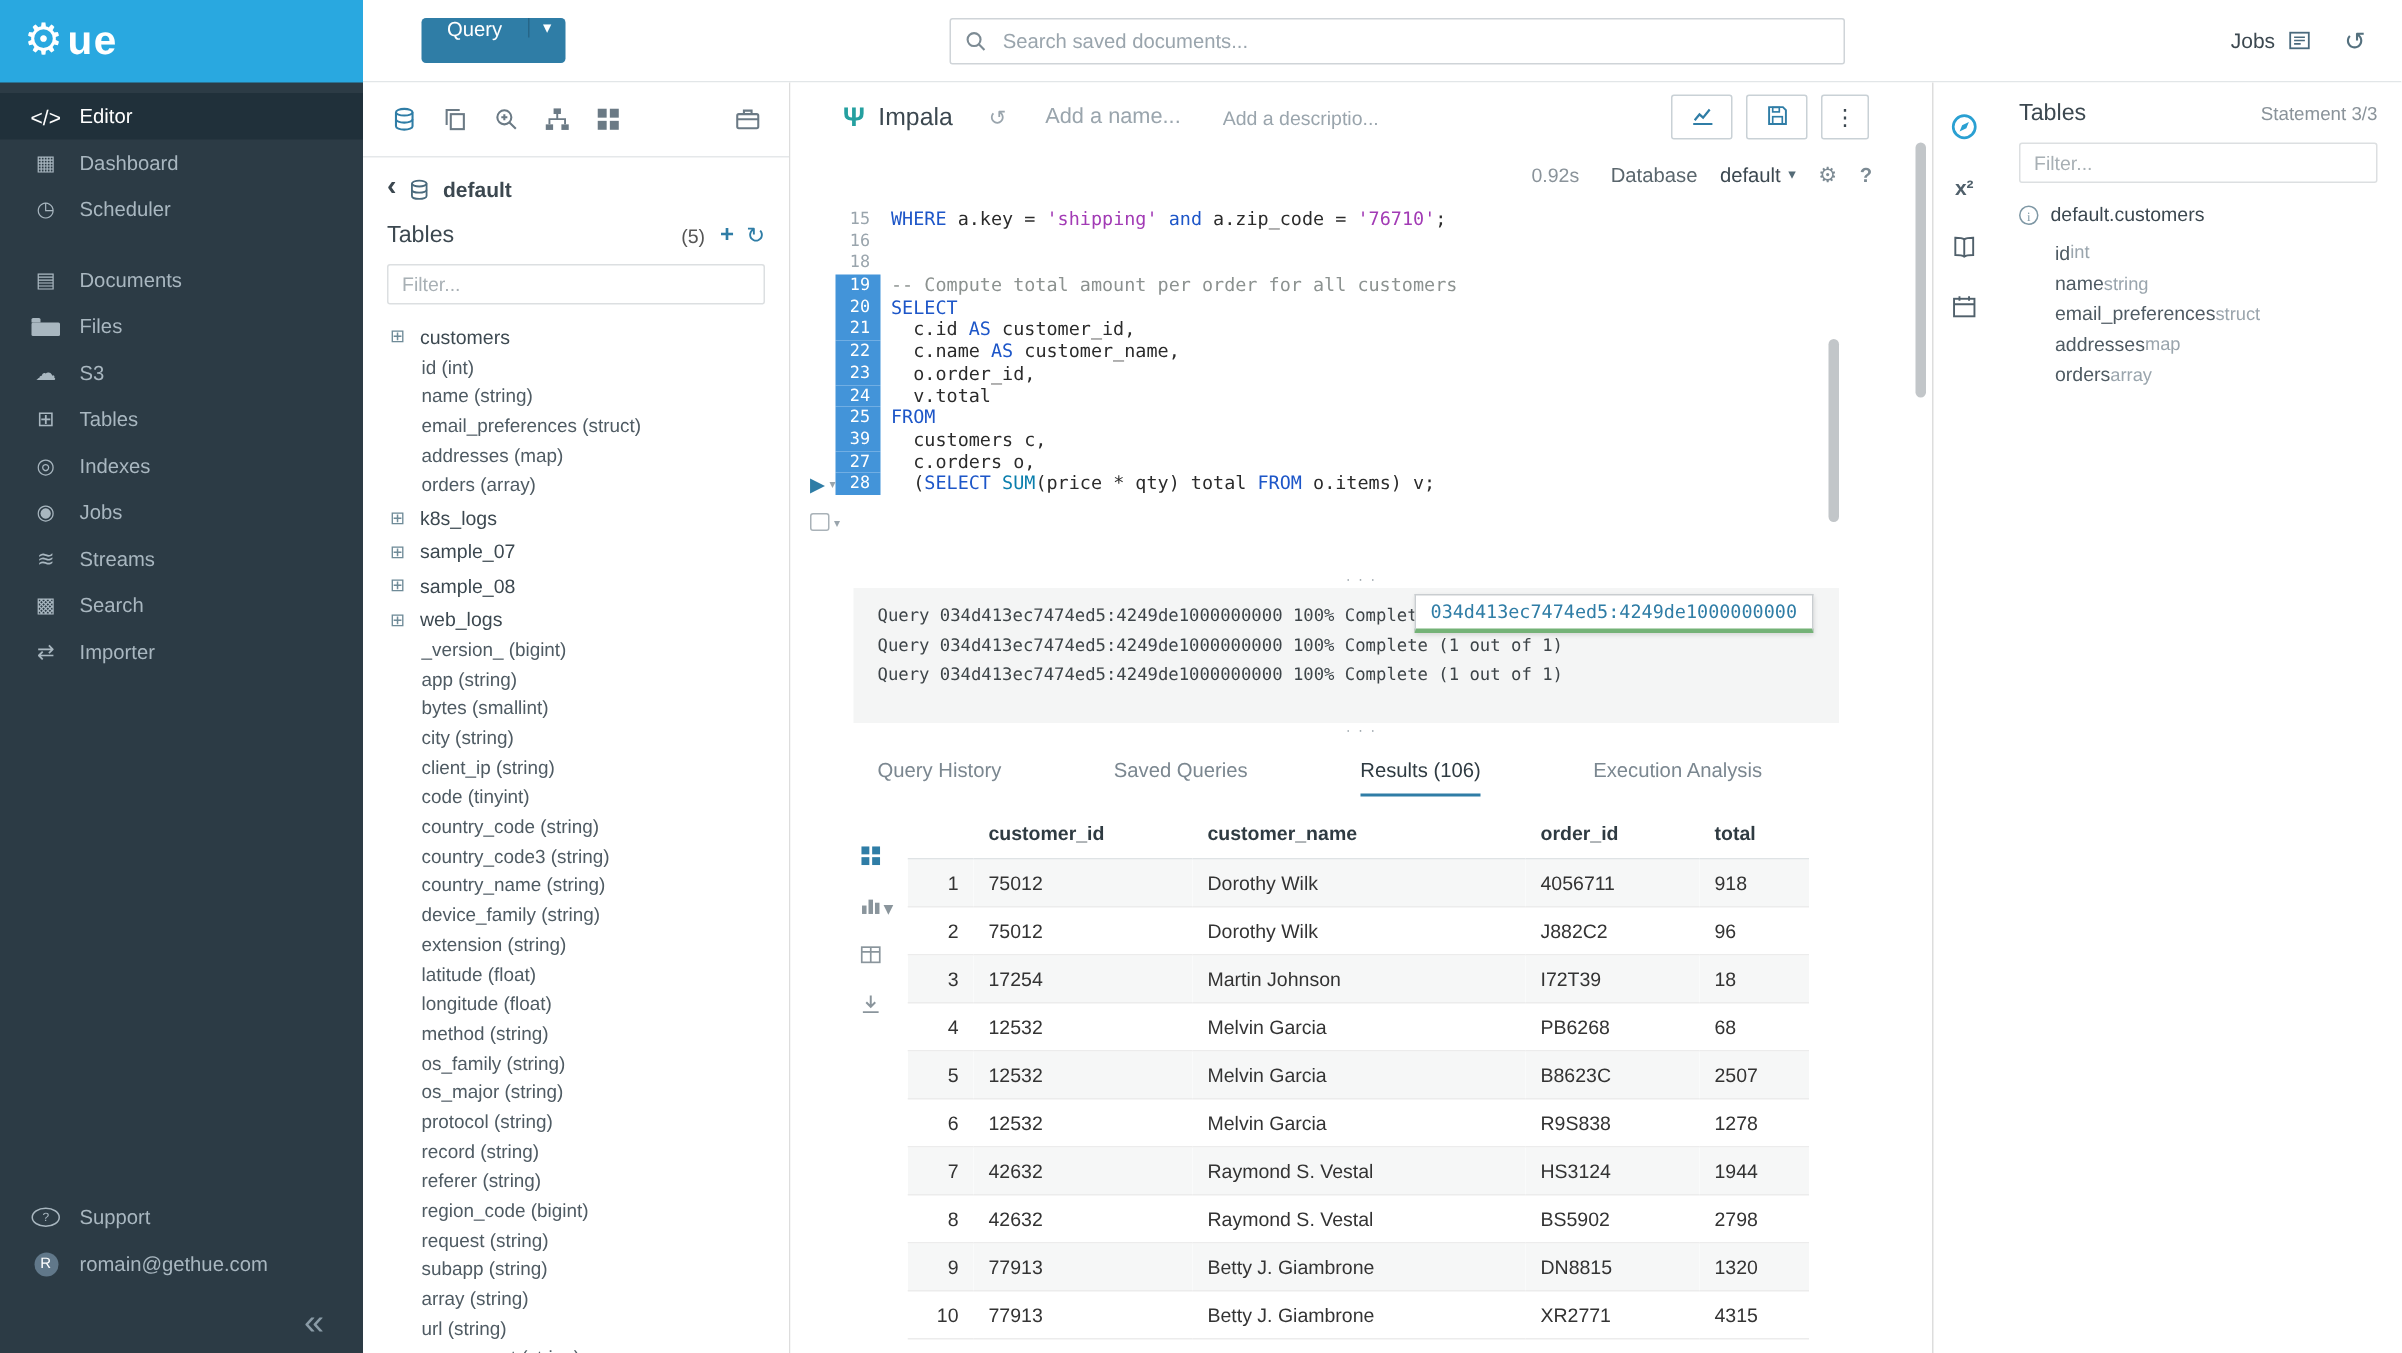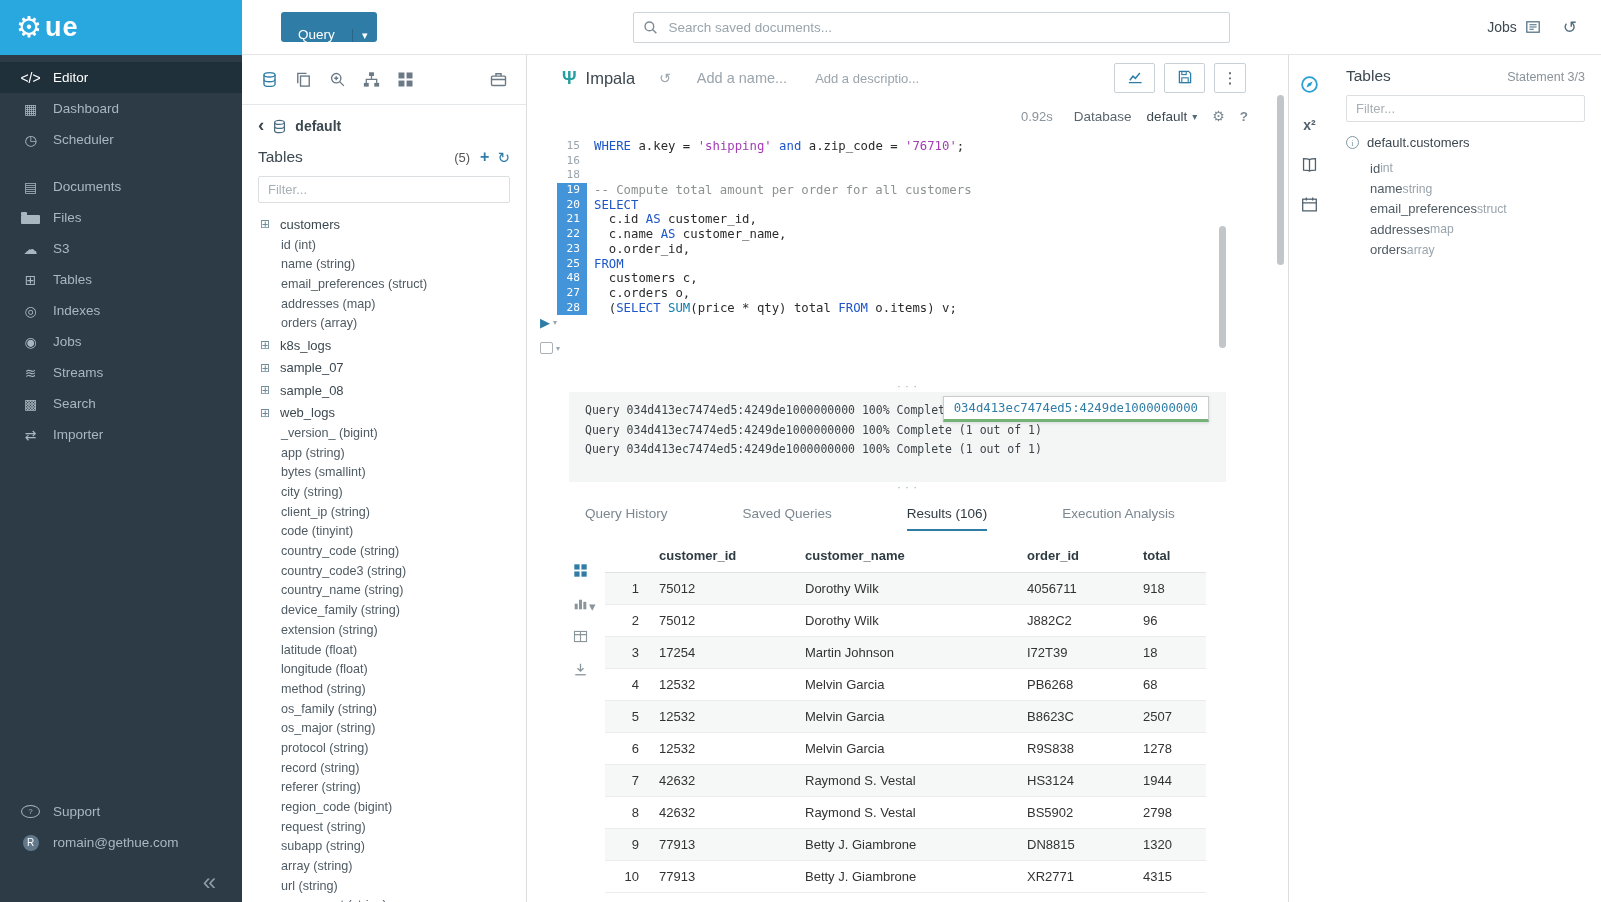--- a/index.html
+++ b/index.html
@@ -23,21 +23,21 @@
 .icon-helpring{width:13px;height:13px;border:1.4px solid currentColor;border-radius:50%;display:inline-flex;align-items:center;justify-content:center;}
 .icon-helpring::after{content:"?";font-size:8px;}
 .icon-folder{width:13px;height:9px;background:currentColor;border-radius:1px;position:relative;display:inline-block;margin-top:3px;}
 .icon-folder::before{content:"";position:absolute;top:-3px;left:0;width:6px;height:3px;border-radius:1px 1px 0 0;background:currentColor;}
 .icon-lock{width:9px;height:7px;background:currentColor;border-radius:1.5px;position:relative;display:inline-block;margin-top:5px;}
 .icon-lock::before{content:"";position:absolute;top:-5px;left:1.2px;width:4.6px;height:6px;border:1.6px solid currentColor;border-bottom:none;border-radius:3px 3px 0 0;}
 
 
 .right-col{flex:1;min-width:0;display:flex;flex-direction:column;}
 .topbar{height:55px;flex:none;background:#fff;border-bottom:1px solid #e2e6e8;display:flex;align-items:center;}
-.qbtn{margin-left:39px;height:30px;background:#2f7da6;border-radius:3px;display:flex;align-items:flex-end;color:#fff;cursor:pointer;flex:none;}
+.qbtn{margin-left:39px;height:30px;background:#2f7da6;border-radius:3px;display:flex;align-items:flex-start;color:#fff;cursor:pointer;flex:none;}
 .q-label{display:flex;align-items:center;padding:0 17px;font-size:13.5px;}
 .q-caret{display:flex;align-items:center;justify-content:center;width:25px;border-left:1px solid rgba(0,0,0,.18);font-size:11px;}
 .search-wrap{position:relative;width:597px;margin:0 auto;}
 .search-wrap .ic{position:absolute;left:10px;top:8px;width:15px;height:15px;color:#7d8b94;}
 .search-wrap .ic svg{width:100%;height:100%;}
 .search-input{width:100%;height:31px;border:1px solid #cfd4d8;border-radius:2px;font-size:13.5px;padding:0 10px 0 34px;color:#333;font-family:inherit;outline:none;}
 .search-input::placeholder{color:#9aa5ad;}
 .top-right{display:flex;align-items:center;gap:22px;margin-right:24px;flex:none;}
 .jobs{display:flex;align-items:center;gap:8px;font-size:14px;color:#3c4850;cursor:pointer;}
 .jobs .ic{width:16px;height:16px;color:#4a6a7d;}
@@ -141,21 +141,21 @@
 
 .right-rail{width:42px;flex:none;border-left:1px solid #ddd;display:flex;flex-direction:column;align-items:center;gap:23px;padding-top:20px;background:#fff;}
 .rail-ic{cursor:pointer;color:#50606b;display:flex;font-size:14px;font-weight:bold;}
 .rail-ic svg{width:17px;height:17px;}
 .rail-ic:first-child{color:#2aa0d2;}
 .rail-ic:first-child svg{width:19px;height:19px;}
 .right-panel{width:271px;flex:none;padding:12px 16px 0 16px;overflow:hidden;background:#fff;}
 .rp-head{display:flex;align-items:baseline;justify-content:space-between;}
 .rp-title{font-size:15.5px;color:#3c4850;}
 .rp-stmt{font-size:12.5px;color:#8a939a;}
-.tbl-link{margin-top:13px;display:flex;align-items:center;gap:8px;font-size:13px;color:#3c4850;}
+.tbl-link{margin-top:13px;display:flex;align-items:flex-end;gap:8px;font-size:13px;color:#3c4850;}
 .tbl-link .lnk{cursor:pointer;}
 .icon-info{width:13px;height:13px;border:1.3px solid #7f98a5;color:#7f98a5;border-radius:50%;display:inline-flex;align-items:center;justify-content:center;flex:none;}
 .icon-info::after{content:"i";font-size:8.5px;font-family:"Liberation Serif",serif;}
 .rp-cols{margin-top:8px;}
 .rp-col{height:20.4px;display:flex;align-items:center;padding:0 26px 0 24px;cursor:pointer;}
 .rp-col .cn{font-size:13px;color:#4f5b63;}
 .rp-col .ctp{font-size:12.2px;color:#9aa5ad;}
 </style>
 </head>
 <body>
@@ -431,22 +431,23 @@
         </div>
         <div class="code-area" id="code-area">
             <div class="cl"><span class="ln">15</span><span class="ct"><span class="tk-kw">WHERE</span><span> a.key = </span><span class="tk-str">'shipping'</span><span class="tk-kw"> and</span><span> a.zip_code = </span><span class="tk-str">'76710'</span><span>;</span></span></div>
             <div class="cl"><span class="ln">16</span><span class="ct"></span></div>
             <div class="cl"><span class="ln">18</span><span class="ct"></span></div>
             <div class="cl"><span class="ln act">19</span><span class="ct"><span class="tk-cm">-- Compute total amount per order for all customers</span></span></div>
             <div class="cl"><span class="ln act">20</span><span class="ct"><span class="tk-kw">SELECT</span></span></div>
             <div class="cl"><span class="ln act">21</span><span class="ct"><span>  c.id </span><span class="tk-kw">AS</span><span> customer_id,</span></span></div>
             <div class="cl"><span class="ln act">22</span><span class="ct"><span>  c.name </span><span class="tk-kw">AS</span><span> customer_name,</span></span></div>
             <div class="cl"><span class="ln act">23</span><span class="ct"><span>  o.order_id,</span></span></div>
+            <div class="cl"><span class="ln act">24</span><span class="ct"><span>  v.total</span></span></div>
             <div class="cl"><span class="ln act">25</span><span class="ct"><span class="tk-kw">FROM</span></span></div>
-            <div class="cl"><span class="ln act">48</span><span class="ct"><span>  customers c,</span></span></div>
+            <div class="cl"><span class="ln act">39</span><span class="ct"><span>  customers c,</span></span></div>
             <div class="cl"><span class="ln act">27</span><span class="ct"><span>  c.orders o,</span></span></div>
             <div class="cl"><span class="ln act">28</span><span class="ct"><span>  (</span><span class="tk-kw">SELECT</span><span> </span><span class="tk-fn">SUM</span><span>(price * qty) total </span><span class="tk-kw">FROM</span><span> o.items) v;</span></span></div>
           </div>
         <div class="sb editor-sb"></div>
       </div>
 
       <div class="rsz"></div>
 
       <div class="logbox">
         <div id="log-lines">

